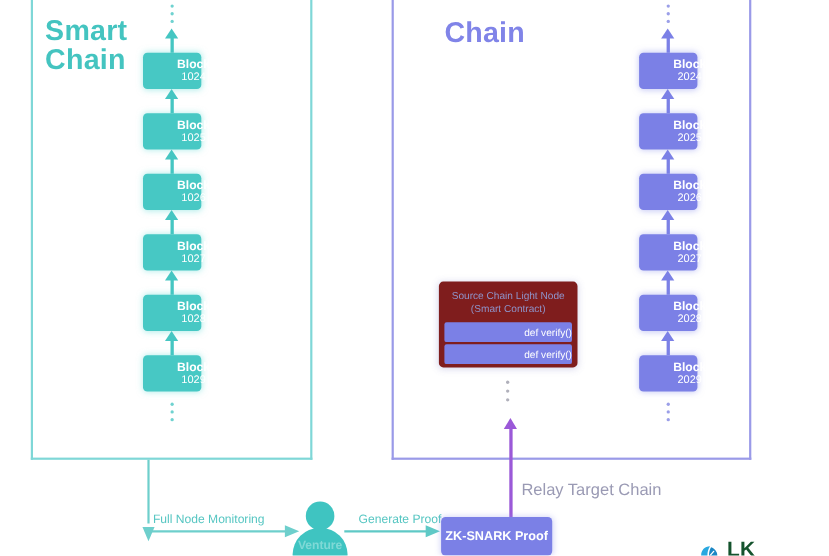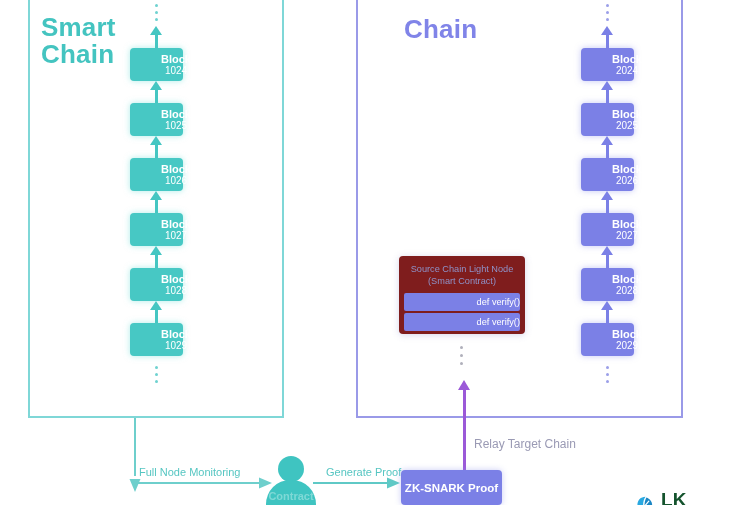--- a/index.html
+++ b/index.html
@@ -77,21 +77,21 @@
   .mid-dots i{position:absolute;left:4px;width:3px;height:3px;border-radius:50%;background:#b0b0bb;}
   .mid-dots i:nth-child(1){top:1px;}
   .mid-dots i:nth-child(2){top:9px;}
   .mid-dots i:nth-child(3){top:17px;}
 
   
   #relay-arrow{position:absolute;left:458px;top:380px;width:14px;height:88px;}
   #relay-arrow .shaft{position:absolute;left:5px;top:8px;width:2.5px;height:82px;background:#9b59d8;}
   #relay-arrow .head{position:absolute;left:0px;top:0px;width:0;height:0;
      border-left:6.5px solid transparent;border-right:6.5px solid transparent;border-bottom:10px solid #9b59d8;}
-  #relay-label{position:absolute;left:474px;top:437px;color:#9a9ab4;font-size:12px;}
+  #relay-label{position:absolute;left:474px;top:437px;color:#9a9ab4;font-size:15px;}
 
   
   #monitor-path{position:absolute;left:0;top:0;width:754px;height:505px;pointer-events:none;}
 
   #monitor-label{position:absolute;left:139px;top:466px;color:#56c6c2;font-size:11px;}
   #generate-label{position:absolute;left:326px;top:466px;color:#56c6c2;font-size:11px;}
 
   
   #repeater{position:absolute;left:265px;top:456px;width:52px;height:49px;}
   #repeater .head{position:absolute;left:13px;top:0px;width:26px;height:26px;border-radius:50%;background:#3fc4c1;}
@@ -301,21 +301,21 @@
     <polygon points="400,483 387,477.5 387,488.5" fill="#5fc9c6"></polygon>
   </svg>
 
   <div id="monitor-label">Full Node Monitoring</div>
   <div id="generate-label">Generate Proof</div>
 
   <div id="repeater">
     <span class="head"></span>
       <span class="body"></span>
   </div>
-  <div id="repeater-label">Contract</div>
+  <div id="repeater-label">Venture</div>
 
   <div id="zk-box">ZK-SNARK Proof</div>
 
   <div id="logo">
     <svg class="mark" viewBox="0 0 24 24">
       <path d="M12 1.5 C6 1.5 1.8 6 1.8 11.8 C1.8 17.6 6.2 22.4 12 22.4 C10 19.8 9 16 9 12 C9 8 10 4.2 12 1.5 Z" fill="#29a8e0"></path>
       <path d="M13.2 2.4 C11.6 5 10.8 8.4 10.8 12 C10.8 15.6 11.6 19 13.2 21.6 C17.4 20 20.4 16.2 20.4 11.9 C20.4 7.7 17.4 4 13.2 2.4 Z" fill="#1b86c4"></path>
       <path d="M16.2 7.2 L12.2 11.9 L16.2 16.6" stroke="#ffffff" stroke-width="1.5" fill="none" stroke-linecap="round" stroke-linejoin="round"></path>
     </svg>
     <div class="wordmark">

